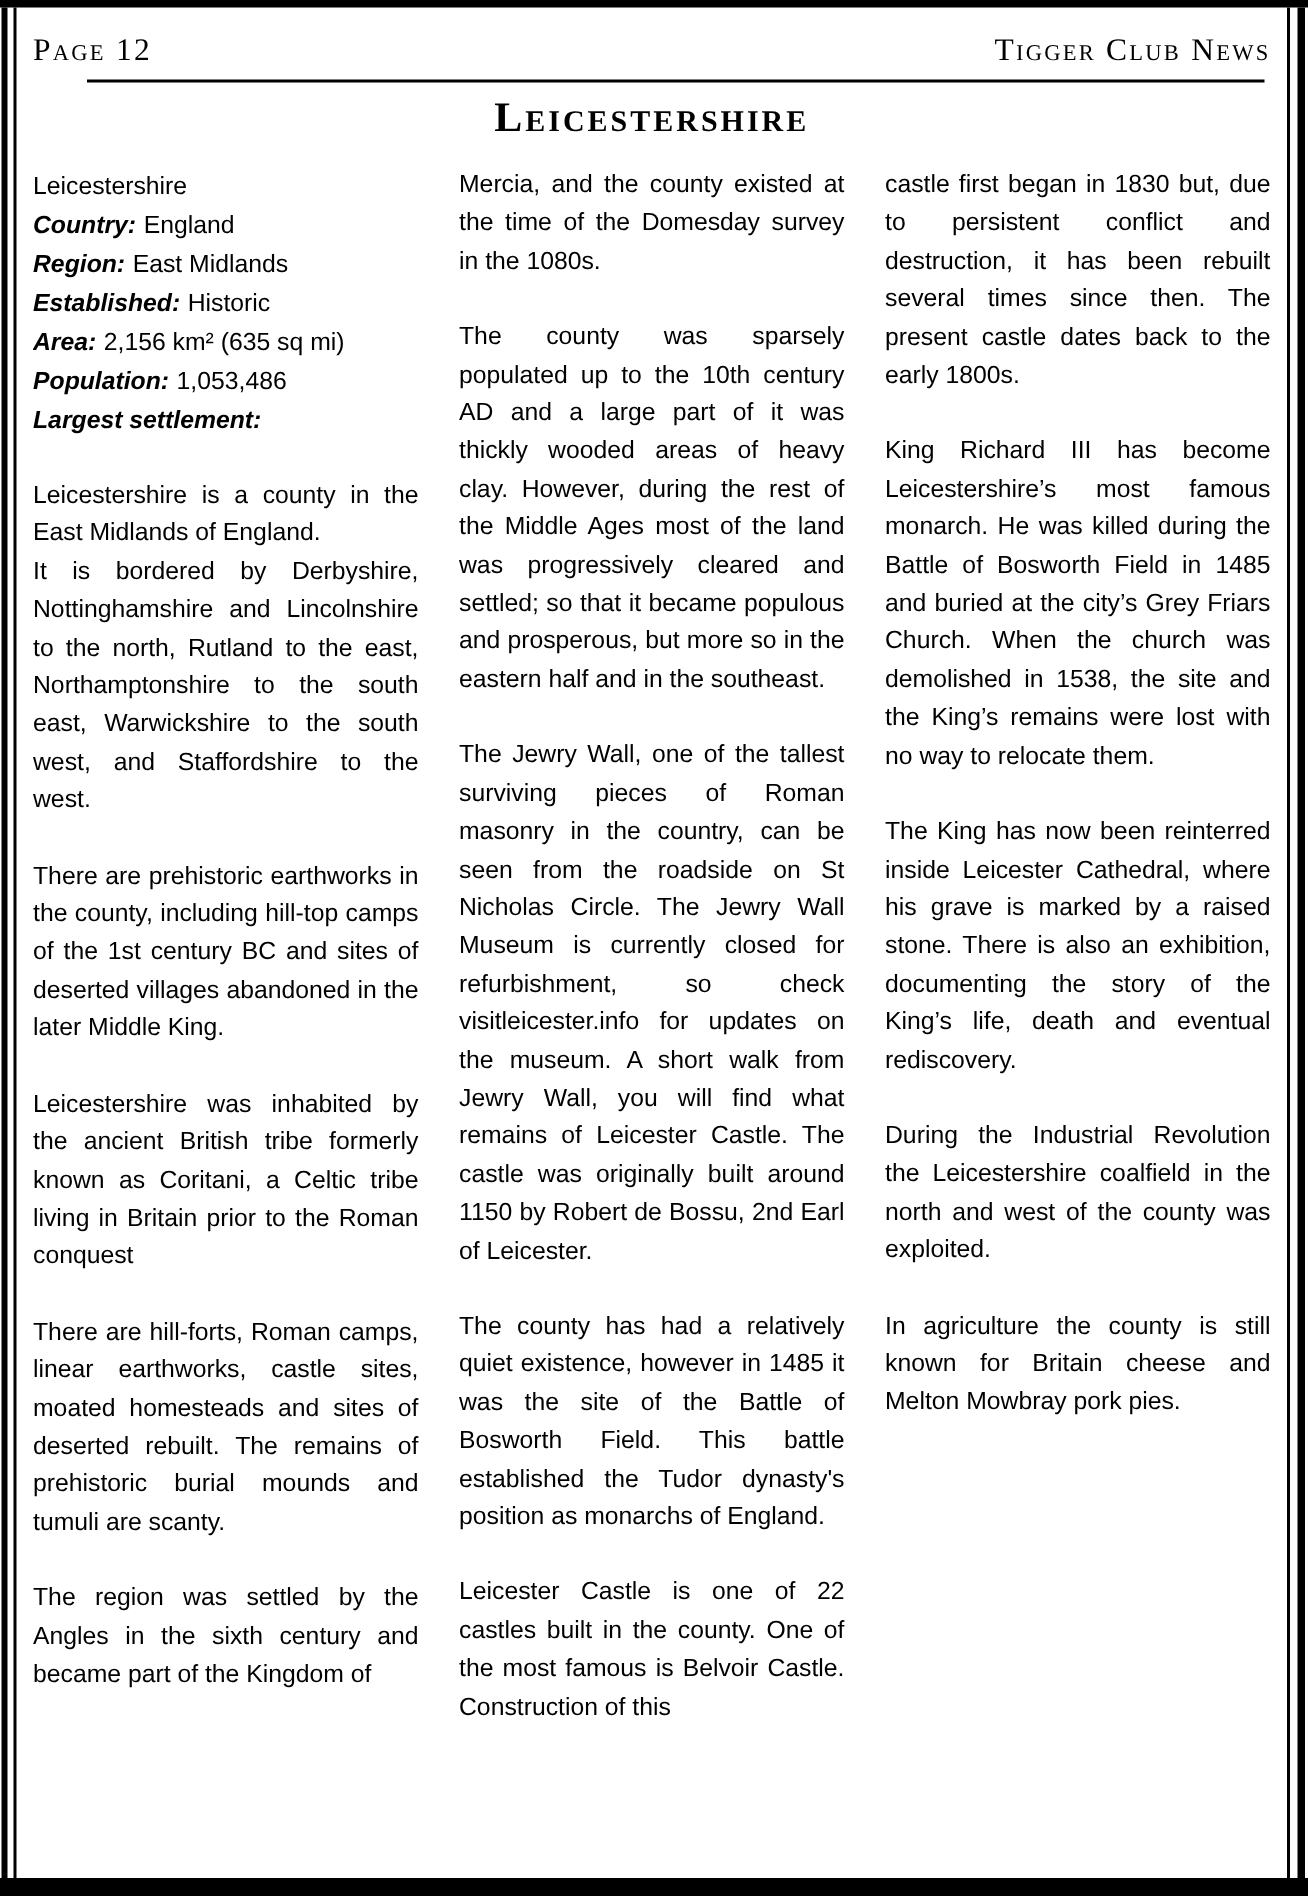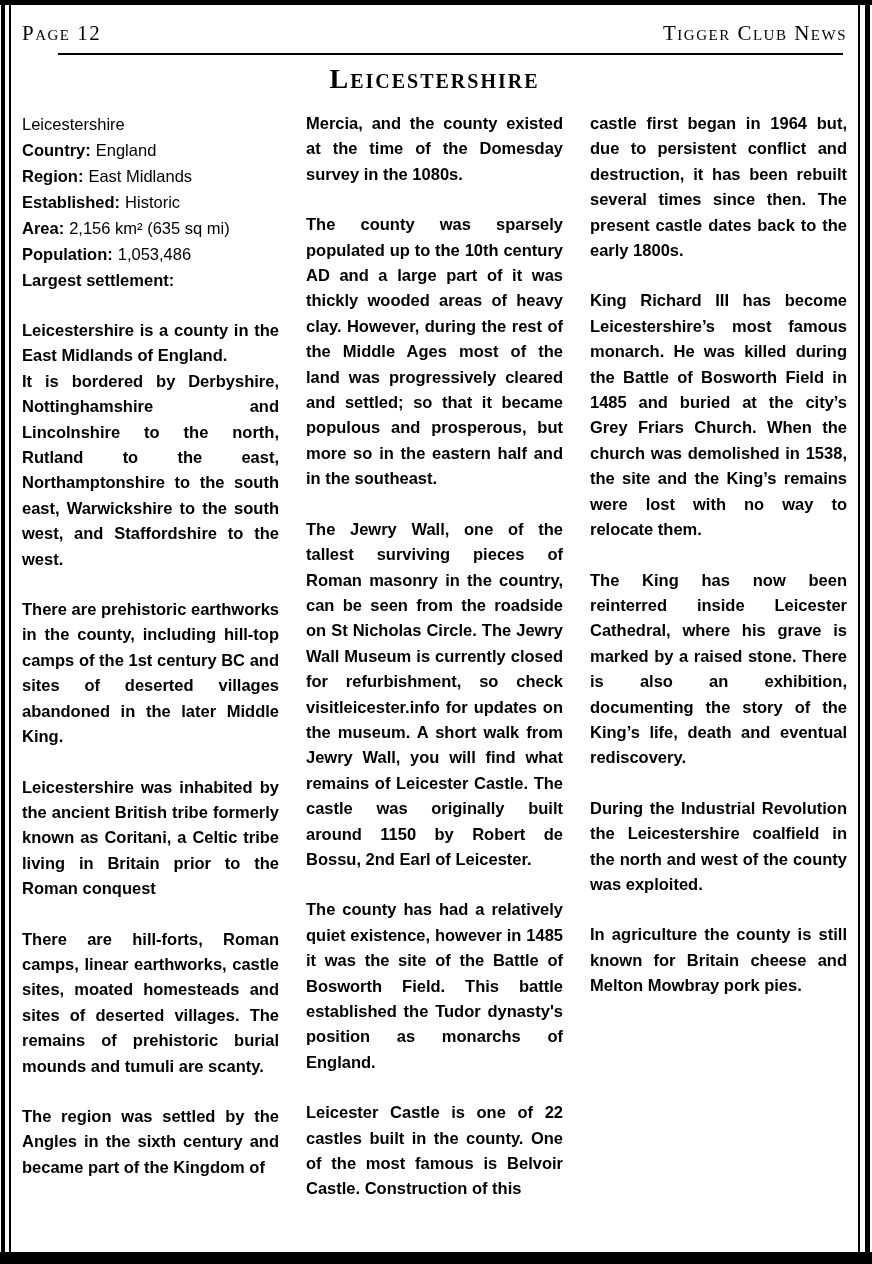--- a/index.html
+++ b/index.html
@@ -77,28 +77,27 @@
   .col {
     flex: 1 1 0;
     min-width: 0;
     font-size: 16.5px;
     line-height: 25.4px;
   }
   .col p {
     margin: 0 0 25px 0;
     text-align: justify;
     white-space: pre-line;
-    font-weight: bold;
   }
   .col p:last-child { margin-bottom: 0; }
 
   
   .infobox { margin-bottom: 25px; line-height: 26px; }
   .infobox .row { text-align: left; }
-  .info-label { font-weight: bold; margin-right: 5px; }
+  .info-label { font-weight: bold; margin-right: 5px; font-style: italic; }
 </style>
 </head>
 <body>
 
 <div class="page">
   <div class="bar-top"></div>
   <div class="edge edge-left-outer"></div>
   <div class="edge edge-left-inner"></div>
   <div class="edge edge-right-outer"></div>
   <div class="edge edge-right-inner"></div>
@@ -135,34 +134,34 @@
             <span class="info-label">Population:</span><span>1,053,486</span>
           </div>
           <div class="row">
             <span class="info-label">Largest settlement:</span><span></span>
           </div>
         </div>
         <p>Leicestershire is a county in the East Midlands of England.
 It is bordered by Derbyshire, Nottinghamshire and Lincolnshire to the north, Rutland to the east, Northamptonshire to the south east, Warwickshire to the south west, and Staffordshire to the west.</p>
         <p>There are prehistoric earthworks in the county, including hill-top camps of the 1st century BC and sites of deserted villages abandoned in the later Middle King.</p>
         <p>Leicestershire was inhabited by the ancient British tribe formerly known as Coritani, a Celtic tribe living in Britain prior to the Roman conquest</p>
-        <p>There are hill-forts, Roman camps, linear earthworks, castle sites, moated homesteads and sites of deserted villages. The remains of prehistoric burial mounds and tumuli are scanty.</p>
+        <p>There are hill-forts, Roman camps, linear earthworks, castle sites, moated homesteads and sites of deserted rebuilt. The remains of prehistoric burial mounds and tumuli are scanty.</p>
         <p>The region was settled by the Angles in the sixth century and became part of the Kingdom of</p>
       </div>
 
       <div class="col">
         <p>Mercia, and the county existed at the time of the Domesday survey in the 1080s.</p>
         <p>The county was sparsely populated up to the 10th century AD and a large part of it was thickly wooded areas of heavy clay. However, during the rest of the Middle Ages most of the land was progressively cleared and settled; so that it became populous and prosperous, but more so in the eastern half and in the southeast.</p>
         <p>The Jewry Wall, one of the tallest surviving pieces of Roman masonry in the country, can be seen from the roadside on St Nicholas Circle. The Jewry Wall Museum is currently closed for refurbishment, so check visitleicester.info for updates on the museum. A short walk from Jewry Wall, you will find what remains of Leicester Castle. The castle was originally built around 1150 by Robert de Bossu, 2nd Earl of Leicester.</p>
         <p>The county has had a relatively quiet existence, however in 1485 it was the site of the Battle of Bosworth Field. This battle established the Tudor dynasty's position as monarchs of England.</p>
         <p>Leicester Castle is one of 22 castles built in the county. One of the most famous is Belvoir Castle. Construction of this</p>
       </div>
 
       <div class="col">
-        <p>castle first began in 1964 but, due to persistent conflict and destruction, it has been rebuilt several times since then. The present castle dates back to the early 1800s.</p>
+        <p>castle first began in 1830 but, due to persistent conflict and destruction, it has been rebuilt several times since then. The present castle dates back to the early 1800s.</p>
         <p>King Richard III has become Leicestershire’s most famous monarch. He was killed during the Battle of Bosworth Field in 1485 and buried at the city’s Grey Friars Church. When the church was demolished in 1538, the site and the King’s remains were lost with no way to relocate them.</p>
         <p>The King has now been reinterred inside Leicester Cathedral, where his grave is marked by a raised stone. There is also an exhibition, documenting the story of the King’s life, death and eventual rediscovery.</p>
         <p>During the Industrial Revolution the Leicestershire coalfield in the north and west of the county was exploited.</p>
         <p>In agriculture the county is still known for Britain cheese and Melton Mowbray pork pies.</p>
       </div>
 
     </div>
   </div>
 </div>
 

